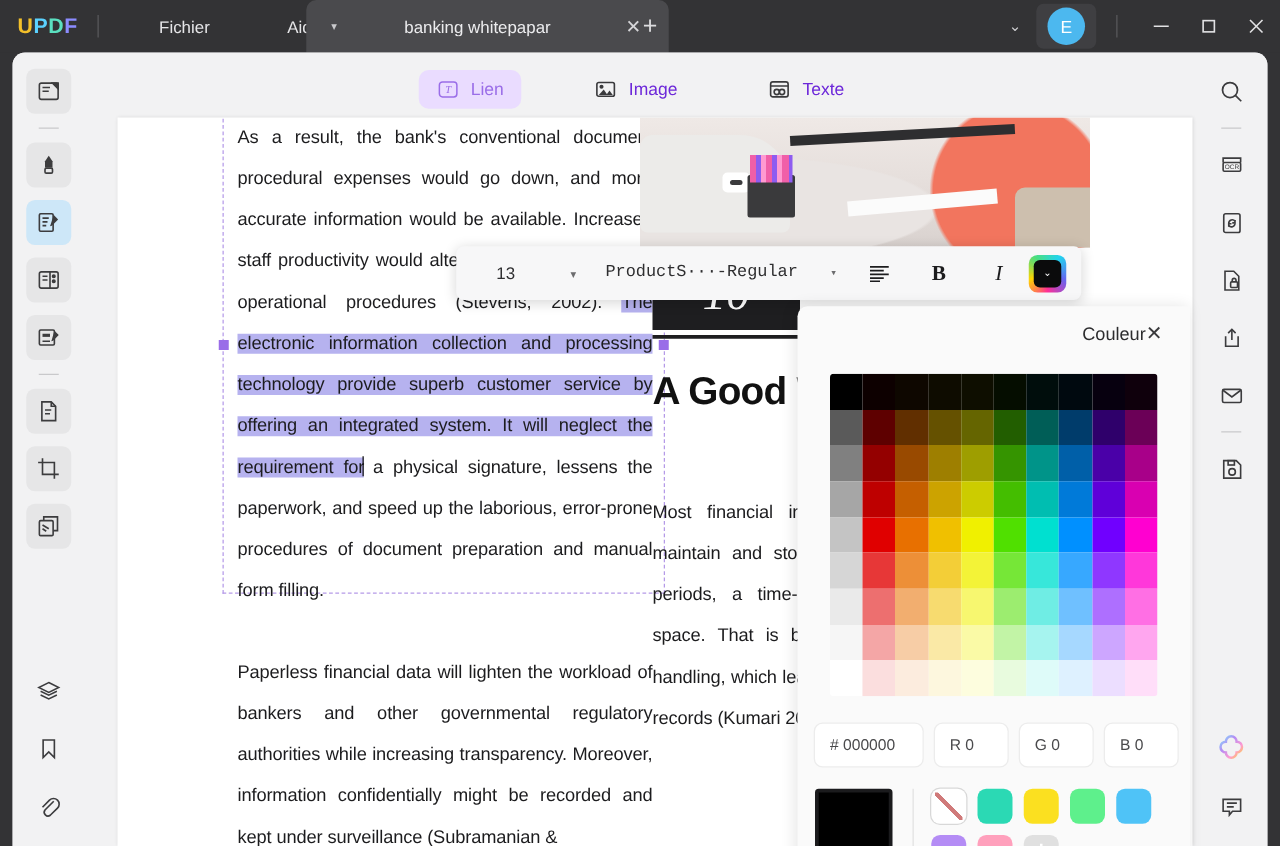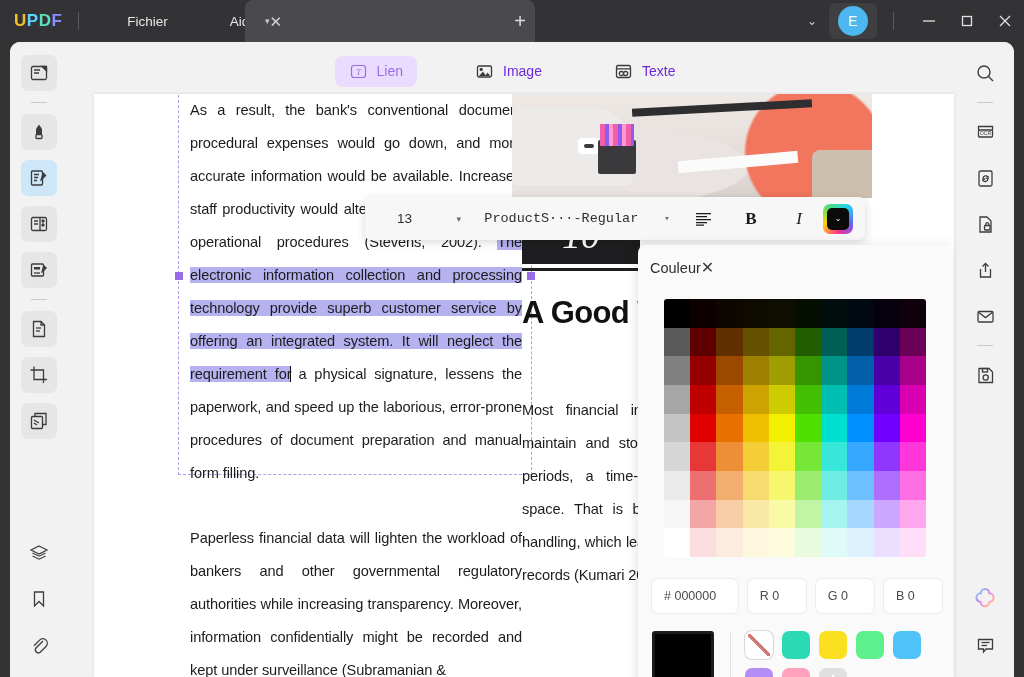--- a/index.html
+++ b/index.html
@@ -206,21 +206,21 @@
     color:#fff; font-size:8px; font-style:normal;
   }
 
   
   #colorpanel {
     position:absolute; left:628px; top:203px; width:314px; height:474px;
     background:#fafafa; border-radius:8px 0 0 0;
     box-shadow:-2px 0 12px rgba(0,0,0,.10);
   }
   #cp-head {
-    height:46px; display:flex; align-items:center; justify-content:flex-start;
+    height:46px; display:flex; align-items:center; justify-content:flex-end;
     padding:0 22px 0 12px;
   }
   #cp-title { font-size:14.5px; color:#2c2c2e; }
   #cp-close { font-size:16px; color:#3a3a3c; line-height:1; }
   #cp-grid {
     margin:8px auto 0; width:262px; height:258px;
     display:grid; grid-template-columns:repeat(10,1fr); grid-template-rows:repeat(9,1fr);
     border-radius:3px; overflow:hidden;
   }
   #cp-grid div { width:100%; height:100%; }
@@ -273,20 +273,21 @@
     </div>
     <div class="tb-sep"></div>
     <div class="menu-item m1">Fichier</div>
     <div class="menu-item m2">
       <span>Aide</span>
       <span class="dot-badge"></span>
     </div>
 
     <div id="tab">
       <span class="caret">▾</span>
+      <span class="tab-title">banking whitepapar</span>
       <span class="tab-close">✕</span>
     </div>
     <div id="newtab">+</div>
 
     <div id="tb-right">
       <div id="chev-down">⌄</div>
       <div id="avatar-wrap">
         <div id="avatar">E</div>
       </div>
       <div class="tb-sep"></div>

